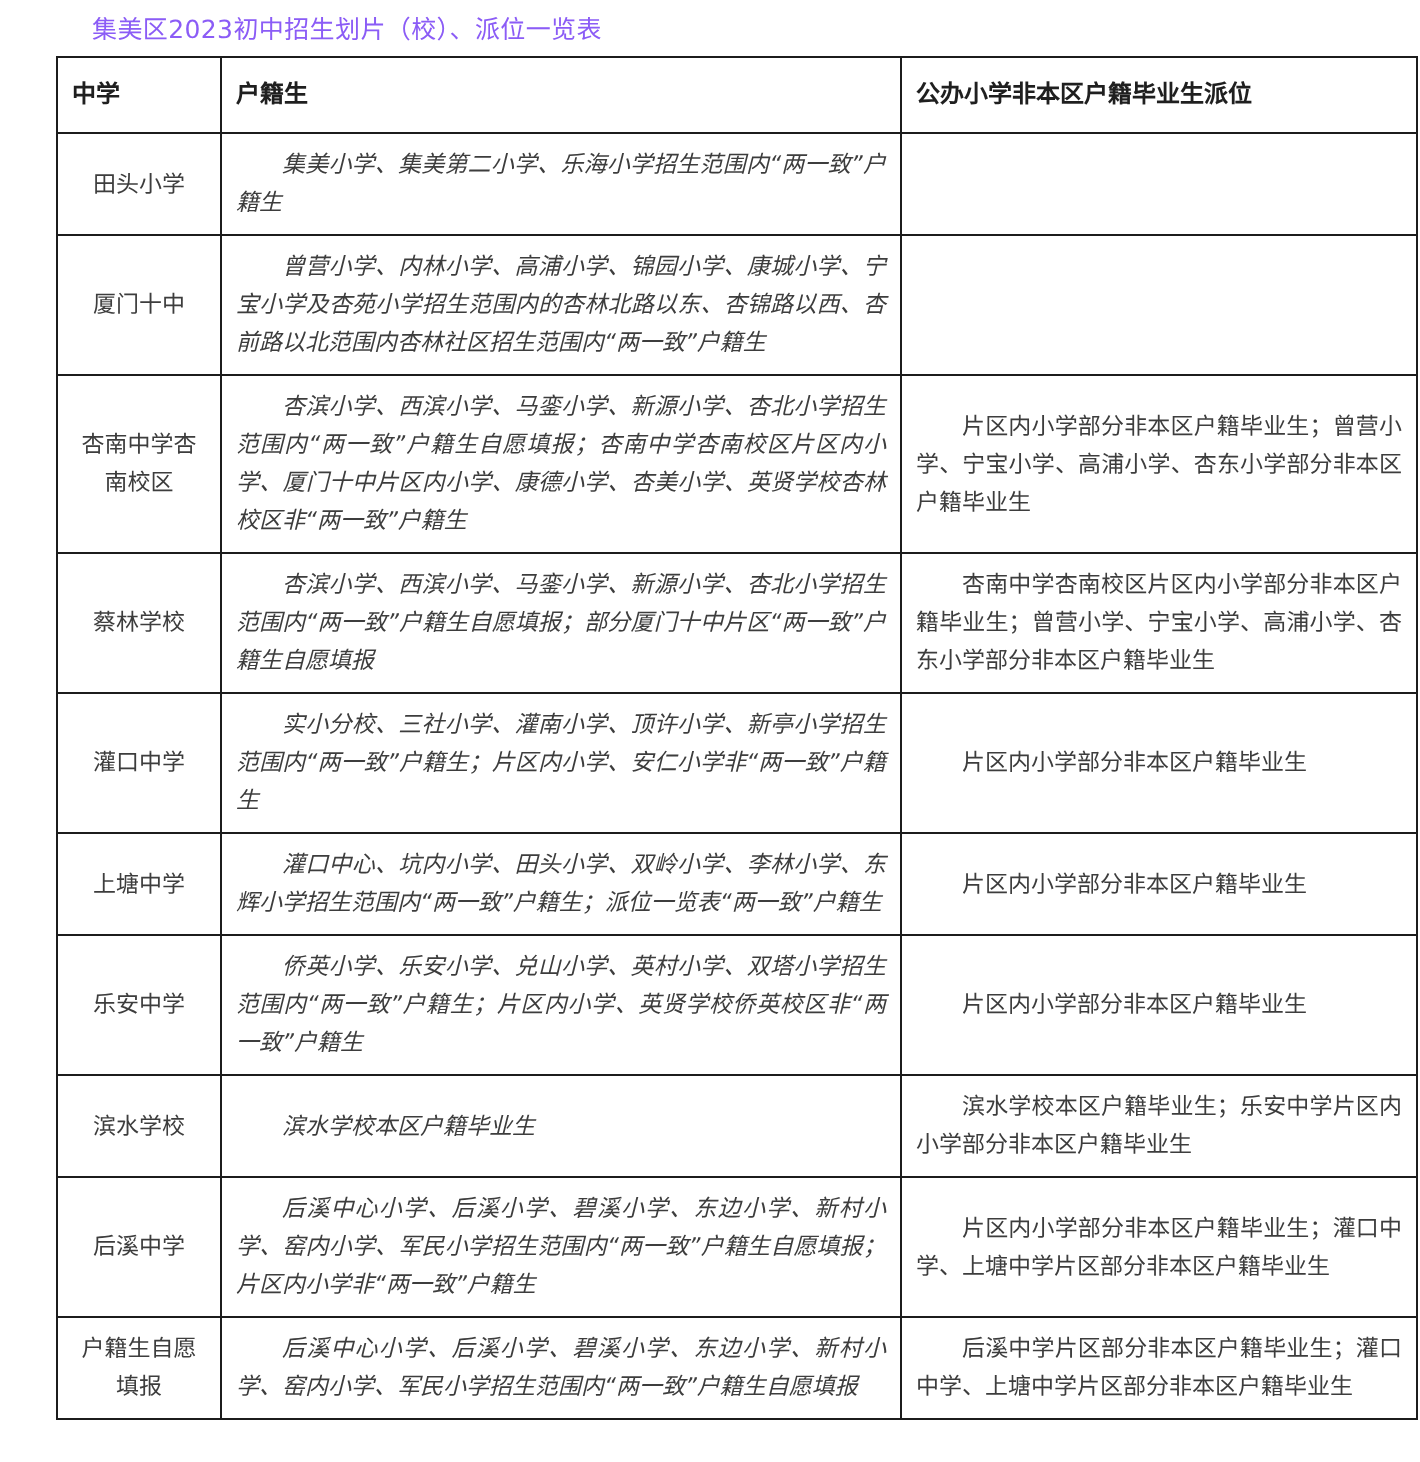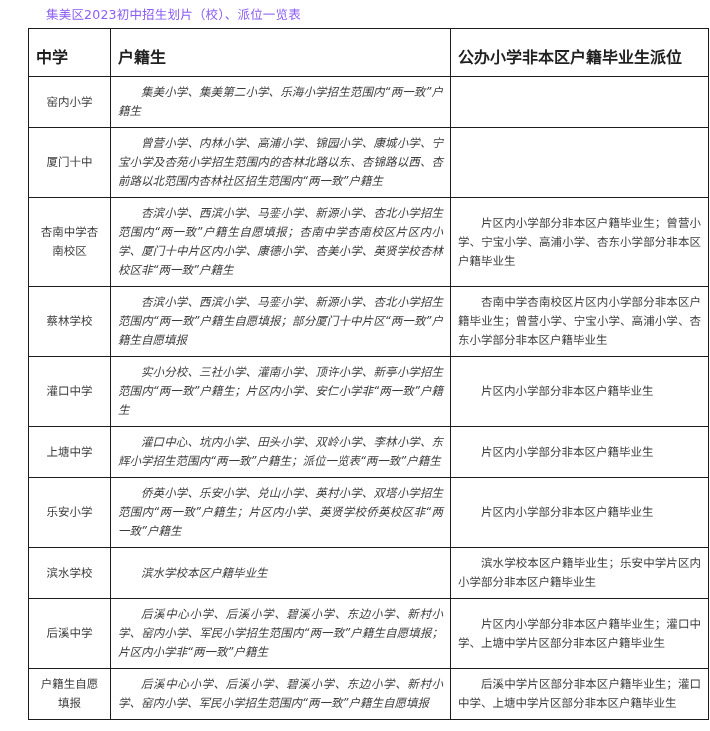--- a/index.html
+++ b/index.html
@@ -52,22 +52,22 @@
     vertical-align: middle;
     font-size: 11.5px;
     line-height: 19px;
     color: #3d3d3d;
     padding: 6px 7px;
     box-sizing: border-box;
   }
   table.sheet thead th {
     font-weight: bold;
     color: #1f1f1f;
-    font-size: 16px;
-    padding-top: 19px;
+    font-size: 12px;
+    padding-top: 9px;
     padding-bottom: 9px;
   }
   th.h-school { text-align: left; padding-left: 14px; }
   th.h-local  { text-align: left; padding-left: 18px; }
   th.h-assign { text-align: left; padding-left: 14px; margin-left: 28px; }
 
   td.school-cell {
     text-align: center;
     padding-left: 4px;
     padding-right: 4px;
@@ -105,21 +105,21 @@
       </colgroup>
       <thead>
         <tr>
           <th class="h-school">中学</th>
           <th class="h-local">户籍生</th>
           <th class="h-assign">公办小学非本区户籍毕业生派位</th>
         </tr>
       </thead>
       <tbody id="table-body">
           <tr>
-            <td class="school-cell">窑内小学</td>
+            <td class="school-cell">田头小学</td>
             <td class="local-cell">集美小学、集美第二小学、乐海小学招生范围内“两一致”户籍生</td>
             <td class="assign-cell empty"></td>
           </tr>
           <tr>
             <td class="school-cell">厦门十中</td>
             <td class="local-cell">曾营小学、内林小学、高浦小学、锦园小学、康城小学、宁宝小学及杏苑小学招生范围内的杏林北路以东、杏锦路以西、杏前路以北范围内杏林社区招生范围内“两一致”户籍生</td>
             <td class="assign-cell empty"></td>
           </tr>
           <tr>
             <td class="school-cell">杏南中学杏南校区</td>
@@ -135,21 +135,21 @@
             <td class="school-cell">灌口中学</td>
             <td class="local-cell">实小分校、三社小学、灌南小学、顶许小学、新亭小学招生范围内“两一致”户籍生；片区内小学、安仁小学非“两一致”户籍生</td>
             <td class="assign-cell">片区内小学部分非本区户籍毕业生</td>
           </tr>
           <tr>
             <td class="school-cell">上塘中学</td>
             <td class="local-cell">灌口中心、坑内小学、田头小学、双岭小学、李林小学、东辉小学招生范围内“两一致”户籍生；派位一览表“两一致”户籍生</td>
             <td class="assign-cell">片区内小学部分非本区户籍毕业生</td>
           </tr>
           <tr>
-            <td class="school-cell">乐安小学</td>
+            <td class="school-cell">乐安中学</td>
             <td class="local-cell">侨英小学、乐安小学、兑山小学、英村小学、双塔小学招生范围内“两一致”户籍生；片区内小学、英贤学校侨英校区非“两一致”户籍生</td>
             <td class="assign-cell">片区内小学部分非本区户籍毕业生</td>
           </tr>
           <tr>
             <td class="school-cell">滨水学校</td>
             <td class="local-cell">滨水学校本区户籍毕业生</td>
             <td class="assign-cell">滨水学校本区户籍毕业生；乐安中学片区内小学部分非本区户籍毕业生</td>
           </tr>
           <tr>
             <td class="school-cell">后溪中学</td>

